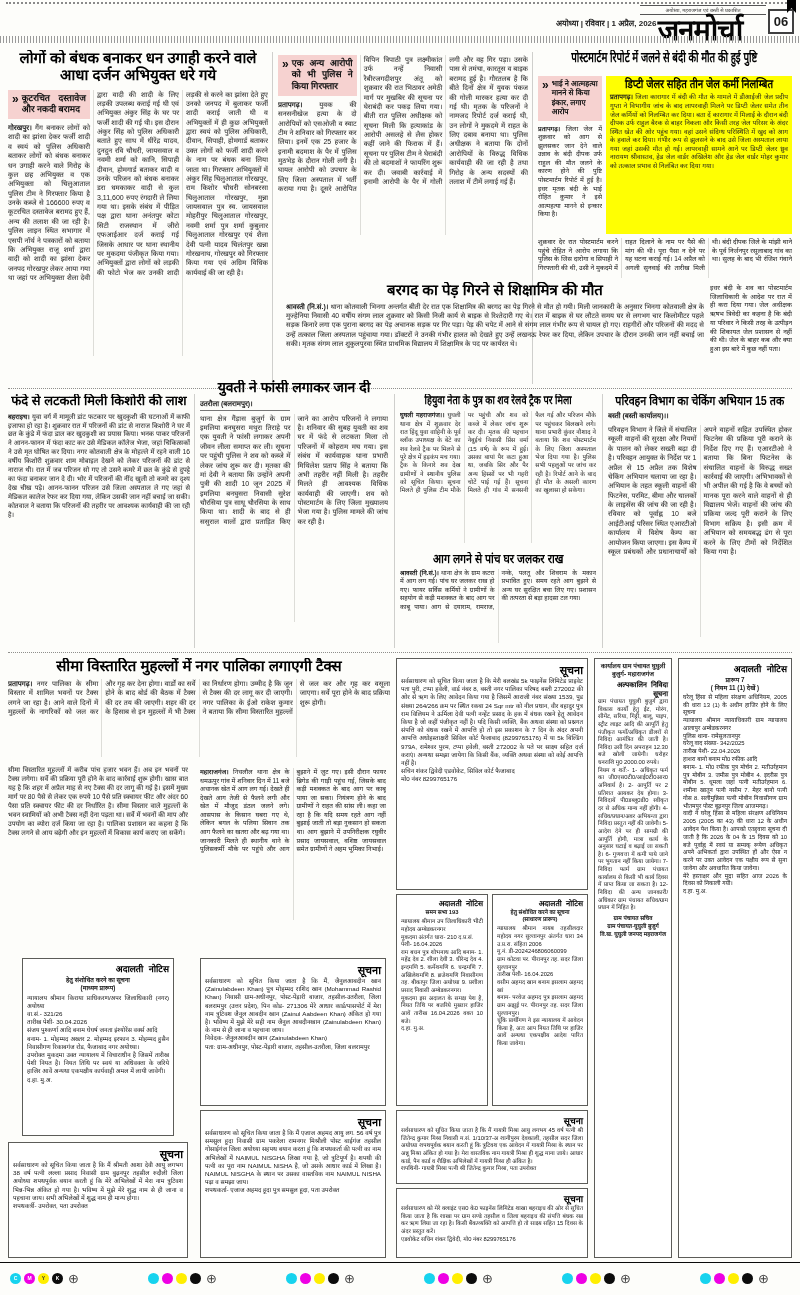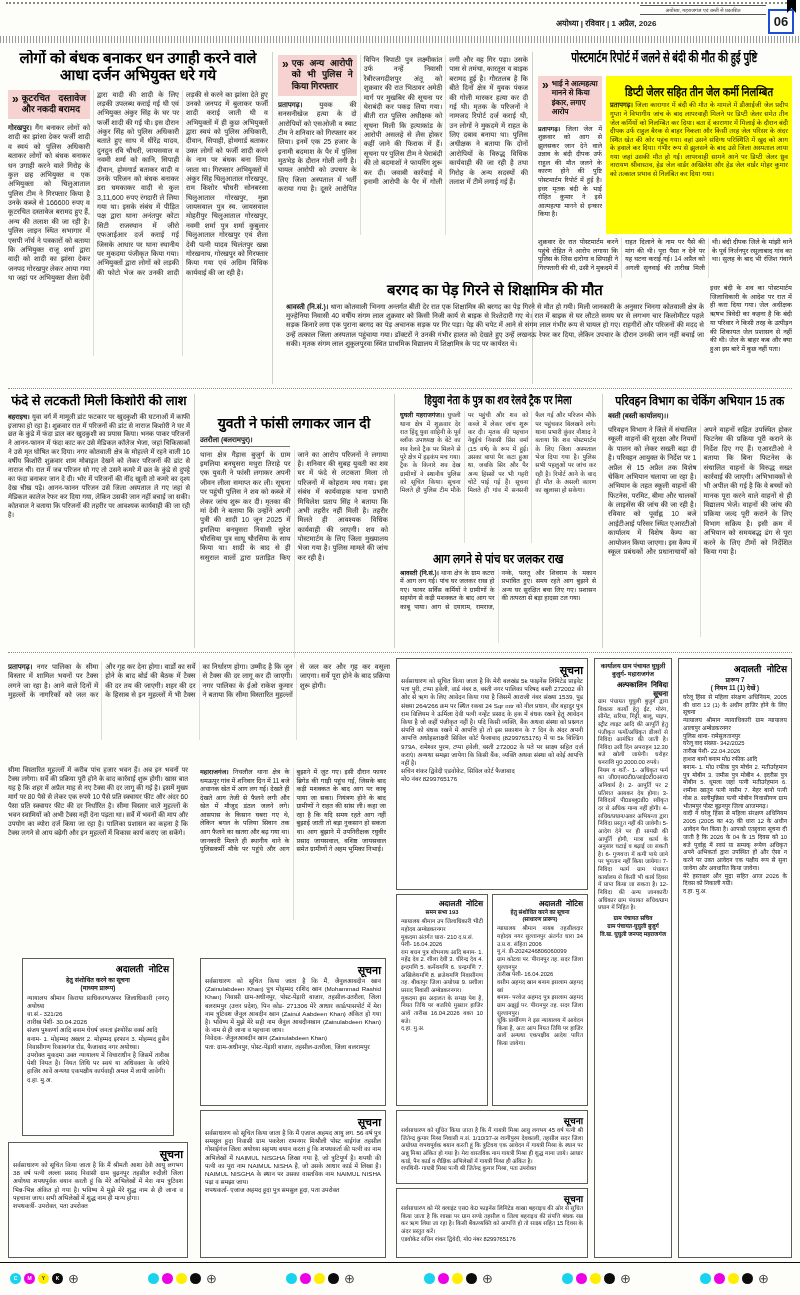--- a/index.html
+++ b/index.html
@@ -9,42 +9,42 @@
 
   
   .topdots { position:absolute; left:6px; top:2px; width:788px; border-top:2px dotted #8a8a8a; }
   .tabs { position:absolute; left:8px; top:11px; display:flex; gap:3px; }
   .tab { color:#fff; font-weight:bold; font-size:13px; padding:4px 13px; letter-spacing:.2px; }
   .tab.dark { background:#0d0d0d; }
   .tab.gray { background:#8d8d8d; }
   .hdate { position:absolute; left:556px; top:17px; font-size:8px; font-weight:bold; color:#222; }
   .tagline { position:absolute; left:640px; top:5px; width:126px; font-size:5px; text-align:center; color:#333; border-top:1px solid #555; border-bottom:1px solid #555; padding:1px 0; }
   .mast { position:absolute; left:634px; top:9px; width:132px; font-size:29px; font-weight:900; letter-spacing:-1px; color:#050505; text-align:center; }
-  .badge { position:absolute; left:768px; top:9px; width:26px; height:25px; border:2px solid #1d4ed8; font-size:13px; font-weight:bold; text-align:center; line-height:21px; background:#fff; }
+  .badge { position:absolute; left:768px; top:9px; width:26px; height:25px; border:2px solid #404040; font-size:13px; font-weight:bold; text-align:center; line-height:21px; background:#fff; }
   .flag { position:absolute; left:787px; top:0px; width:9px; height:13px; background:#000; clip-path:polygon(0 0,100% 0,100% 100%,50% 62%,0 100%); }
   .sepband { position:absolute; left:0; top:36px; width:800px; height:7px; background:repeating-linear-gradient(90deg,#9a9a9a 0 1px,transparent 1px 3px); }
 
   
   .vrule { position:absolute; width:1px; background:#cfcfcc; }
   .hrule { position:absolute; border-top:1px dotted #8f8f8c; height:0; }
   .solidrule { position:absolute; border-top:1.5px solid #0a0a0a; height:0; }
 
   
   .art { position:absolute; overflow:hidden; }
   .hl { font-weight:bold; color:#000; text-align:center; line-height:1.12; font-family:"Liberation Sans","DejaVu Sans",sans-serif; }
   .cond { white-space:nowrap; transform-origin:0 50%; text-align:center; }
   .bd { font-size:7px; line-height:1.34; text-align:justify; color:#1c1c1c; overflow:hidden; }
   .c2 { column-count:2; column-gap:7px; column-rule:1px solid #ddddd8; }
   .c3 { column-count:3; column-gap:7px; column-rule:1px solid #ddddd8; }
   .c4 { column-count:4; column-gap:7px; column-rule:1px solid #ddddd8; }
   .dl { font-weight:bold; }
   .kicker { background:#f6d2d0; padding:3px 4px 4px; font-weight:bold; font-size:9px; line-height:1.25; margin-bottom:4px; break-inside:avoid; display:flex; gap:3px; color:#111; }
   .kmark { font-size:12px; line-height:1; }
   .dlline { font-weight:bold; border-bottom:1px solid #777; padding-bottom:2px; margin-bottom:3px; }
-  .yellowbox { position:absolute; background:#ffff02; padding:10px 4px; overflow:hidden; }
+  .yellowbox { position:absolute; background:#ffff02; padding:2px 4px; overflow:hidden; }
   .ybody { font-size:6.6px; line-height:1.3; text-align:justify; }
 
   
   .nbox { position:absolute; border:1px solid #5c5c58; background:#fff; padding:3px 4px; overflow:hidden; }
   .ntitle { font-weight:bold; text-align:right; font-size:11px; color:#000; }
   .ntitle.sm { font-size:9px;font-family:Liberation Mono, monospace; }
   .nsub { font-weight:bold; text-align:center; font-size:6.3px; white-space:pre-line; line-height:1.25; margin:1px 0 2px; }
   .nbody { font-size:6.2px; line-height:1.32; text-align:justify; white-space:pre-line; color:#141414; }
   .nbody.xs { font-size:5.8px; }
   .nsign { font-weight:bold; text-align:center; font-size:6.2px; white-space:pre-line; margin-top:2px; }
@@ -60,20 +60,21 @@
   .reg { font-size:13px; line-height:13px; color:#444; margin-left:2px; }
 </style>
 </head>
 <body>
 
 <div id="page">
 
   <div class="topdots"></div>
   <div class="hdate">अयोध्या | रविवार | 1 अप्रैल, 2026</div>
   <div class="tagline">अयोध्या, महराजगंज एवं बस्ती से प्रकाशित</div>
+  <div class="mast">जनमोर्चा</div>
   <div class="badge">06</div>
   <div class="flag"></div>
   <div class="sepband"></div>
 
   <div class="vrule" style="left:272px;top:52px;height:332px"></div>
   <div class="vrule" style="left:532px;top:52px;height:332px"></div>
 
   <div class="art" style="left:8px;top:50px;width:260px;height:334px">
     <div class="hl" style="font-size:15px">लोगों को बंधक बनाकर धन उगाही करने वाले आधा दर्जन अभियुक्त धरे गये</div>
     <div class="bd c3" style="margin-top:6px;height:266px">
@@ -135,21 +136,21 @@
   <div class="vrule" style="left:602px;top:394px;height:254px"></div>
 
   <div class="art" style="left:8px;top:394px;width:182px;height:254px">
     <div class="hl" style="font-size:13px">फंदे से लटकती मिली किशोरी की लाश</div>
     <div class="bd" style="margin-top:4px;height:214px;font-size:6.7px">
       <span class="dl">बहराइच।</span>
       <span>युवा वर्ग में मामूली डांट फटकार पर खुदकुशी की घटनाओं में काफी इजाफा हो रहा है। शुक्रवार रात में परिजनों की डांट से नाराज किशोरी ने घर में छत के कुंडे में फंदा डाल कर खुदकुशी का प्रयास किया। भनक पाकर परिजनों ने आनन-फानन में फंदा काट कर उसे मेडिकल कॉलेज भेजा, जहां चिकित्सकों ने उसे मृत घोषित कर दिया। नगर कोतवाली क्षेत्र के मोहल्ले में रहने वाली 16 वर्षीय किशोरी शुक्रवार शाम मोबाइल देखने को लेकर परिजनों की डांट से नाराज थी। रात में जब परिजन सो गए तो उसने कमरे में छत के कुंडे से दुपट्टे का फंदा बनाकर जान दे दी। भोर में परिजनों की नींद खुली तो कमरे का दृश्य देख चीख पड़े। आनन-फानन परिजन उसे जिला अस्पताल ले गए जहां से मेडिकल कालेज रेफर कर दिया गया, लेकिन उसकी जान नहीं बचाई जा सकी। कोतवाल ने बताया कि परिजनों की तहरीर पर आवश्यक कार्यवाही की जा रही है।</span>
     </div>
   </div>
 
-  <div class="art" style="left:200px;top:416px;width:188px;height:254px">
+  <div class="art" style="left:200px;top:380px;width:188px;height:254px">
     <div class="hl" style="font-size:14px">युवती ने फांसी लगाकर जान दी</div>
     <div class="dlline" style="font-size:7px;width:90px;margin-top:3px">उतरौला (बलरामपुर)।</div>
     <div class="bd c2" style="height:208px">थाना क्षेत्र गैंड़ास बुजुर्ग के ग्राम इमलिया बनघुसरा मथुरा तिराहे पर एक युवती ने फांसी लगाकर अपनी जीवन लीला समाप्त कर ली। सूचना पर पहुंची पुलिस ने शव को कब्जे में लेकर जांच शुरू कर दी। मृतका की मां देवी ने बताया कि उन्होंने अपनी पुत्री की शादी 10 जून 2025 में इमलिया बनघुसरा निवासी सुरेश चौरसिया पुत्र साधू चौरसिया के साथ किया था। शादी के बाद से ही ससुराल वालों द्वारा प्रताड़ित किए जाने का आरोप परिजनों ने लगाया है। शनिवार की सुबह युवती का शव घर में फंदे से लटकता मिला तो परिजनों में कोहराम मच गया। इस संबंध में कार्यवाहक थाना प्रभारी मिथिलेश प्रताप सिंह ने बताया कि अभी तहरीर नहीं मिली है। तहरीर मिलते ही आवश्यक विधिक कार्यवाही की जाएगी। शव को पोस्टमार्टम के लिए जिला मुख्यालय भेजा गया है। पुलिस मामले की जांच कर रही है।</div>
   </div>
 
   <div class="art" style="left:400px;top:394px;width:196px;height:154px">
     <div class="hl cond" style="font-size:12px;width:130%;transform:scaleX(.77)">हियुवा नेता के पुत्र का शव रेलवे ट्रैक पर मिला</div>
     <div class="bd c3" style="margin-top:4px;height:132px;font-size:6.2px">
       <span class="dl">घुघली महराजगंज।।</span>
       <span>घुघली थाना क्षेत्र में शुक्रवार देर रात हिंदू युवा वाहिनी के पूर्व ब्लॉक उपाध्यक्ष के बेटे का शव रेलवे ट्रैक पर मिलने से पूरे क्षेत्र में हड़कंप मच गया। ट्रैक के किनारे शव देख ग्रामीणों ने स्थानीय पुलिस को सूचित किया। सूचना मिलते ही पुलिस टीम मौके पर पहुंची और शव को कब्जे में लेकर जांच शुरू कर दी। मृतक की पहचान नेबुईचं निवासी प्रिंस वर्मा (15 वर्ष) के रूप में हुई। उसका बायां पैर कटा हुआ था, जबकि सिर और पैर अन्य हिस्सों पर भी गहरी चोटें पाई गई हैं। सूचना मिलते ही गांव में सनसनी फैल गई और परिजन मौके पर पहुंचकर बिलखने लगे। थाना प्रभारी कुंवर नौशाद ने बताया कि शव पोस्टमार्टम के लिए जिला अस्पताल भेज दिया गया है। पुलिस सभी पहलुओं पर जांच कर रही है। रिपोर्ट आने के बाद ही मौत के असली कारण का खुलासा हो सकेगा।</span>
@@ -166,20 +167,21 @@
 
   <div class="art" style="left:608px;top:394px;width:184px;height:254px">
     <div class="hl cond" style="font-size:12.5px;width:116%;transform:scaleX(.86)">परिवहन विभाग का चेकिंग अभियान 15 तक</div>
     <div class="dlline" style="font-size:7px;width:96px;margin-top:3px;border-bottom:none">बस्ती (बस्ती कार्यालय)।।</div>
     <div class="bd c2" style="height:212px">परिवहन विभाग ने जिले में संचालित स्कूली वाहनों की सुरक्षा और नियमों के पालन को लेकर सख्ती बढ़ा दी है। परिवहन आयुक्त के निर्देश पर 1 अप्रैल से 15 अप्रैल तक विशेष चेकिंग अभियान चलाया जा रहा है। अभियान के तहत स्कूली वाहनों की फिटनेस, परमिट, बीमा और चालकों के लाइसेंस की जांच की जा रही है। रविवार को पूर्वाह्न 10 बजे आईटीआई परिसर स्थित एआरटीओ कार्यालय में विशेष कैम्प का आयोजन किया जाएगा। इस कैम्प में स्कूल प्रबंधकों और प्रधानाचार्यों को अपने वाहनों सहित उपस्थित होकर फिटनेस की प्रक्रिया पूरी कराने के निर्देश दिए गए हैं। एआरटीओ ने बताया कि बिना फिटनेस के संचालित वाहनों के विरुद्ध सख्त कार्रवाई की जाएगी। अभिभावकों से भी अपील की गई है कि वे बच्चों को मानक पूरा करने वाले वाहनों से ही विद्यालय भेजें। वाहनों की जांच की प्रक्रिया जल्द पूरी कराने के लिए विभाग सक्रिय है। इसी क्रम में अभियान को समयबद्ध ढंग से पूरा करने के लिए टीमों को निर्देशित किया गया है।</div>
   </div>
 
   <div class="hrule" style="left:8px;top:652px;width:784px"></div>
 
   <div class="art" style="left:8px;top:658px;width:382px;height:102px">
+    <div class="hl" style="font-size:15px">सीमा विस्तारित मुहल्लों में नगर पालिका लगाएगी टैक्स</div>
     <div class="bd c4" style="margin-top:4px;height:78px">
       <span class="dl">प्रतापगढ़।</span>
       <span>नगर पालिका के सीमा विस्तार में शामिल भवनों पर टैक्स लगने जा रहा है। आने वाले दिनों में मुहल्लों के नागरिकों को जल कर और गृह कर देना होगा। वार्डों का सर्वे होने के बाद बोर्ड की बैठक में टैक्स की दर तय की जाएगी। शहर की दर के हिसाब से इन मुहल्लों में भी टैक्स का निर्धारण होगा। उम्मीद है कि जून से टैक्स की दर लागू कर दी जाएगी। नगर पालिका के ईओ राकेश कुमार ने बताया कि सीमा विस्तारित मुहल्लों से जल कर और गृह कर वसूला जाएगा। सर्वे पूरा होने के बाद प्रक्रिया शुरू होगी।</span>
     </div>
   </div>
   <div class="art bd" style="left:8px;top:766px;width:180px;height:186px;font-size:6.7px">सीमा विस्तारित मुहल्लों में करीब पांच हजार भवन हैं। अब इन भवनों पर टैक्स लगेगा। सर्वे की प्रक्रिया पूरी होने के बाद कार्रवाई शुरू होगी। खास बात यह है कि शहर में अप्रैल माह से नए टैक्स की दर लागू की गई है। इसमें मुख्य मार्ग पर 80 पैसे से लेकर एक रुपये 10 पैसे प्रति स्क्वायर फीट और अंदर 60 पैसा प्रति स्क्वायर फीट की दर निर्धारित है। सीमा विस्तार वाले मुहल्लों के भवन स्वामियों को अभी टैक्स नहीं देना पड़ता था। सर्वे में भवनों की माप और उपयोग का ब्योरा दर्ज किया जा रहा है। पालिका प्रशासन का कहना है कि टैक्स लगने से आय बढ़ेगी और इन मुहल्लों में विकास कार्य कराए जा सकेंगे।</div>
 
   <div class="art" style="left:200px;top:764px;width:186px;height:188px">
     <div class="bd c2" style="margin-top:4px;height:152px;font-size:6.4px">
       <span class="dl">महाराजगंज।</span>

